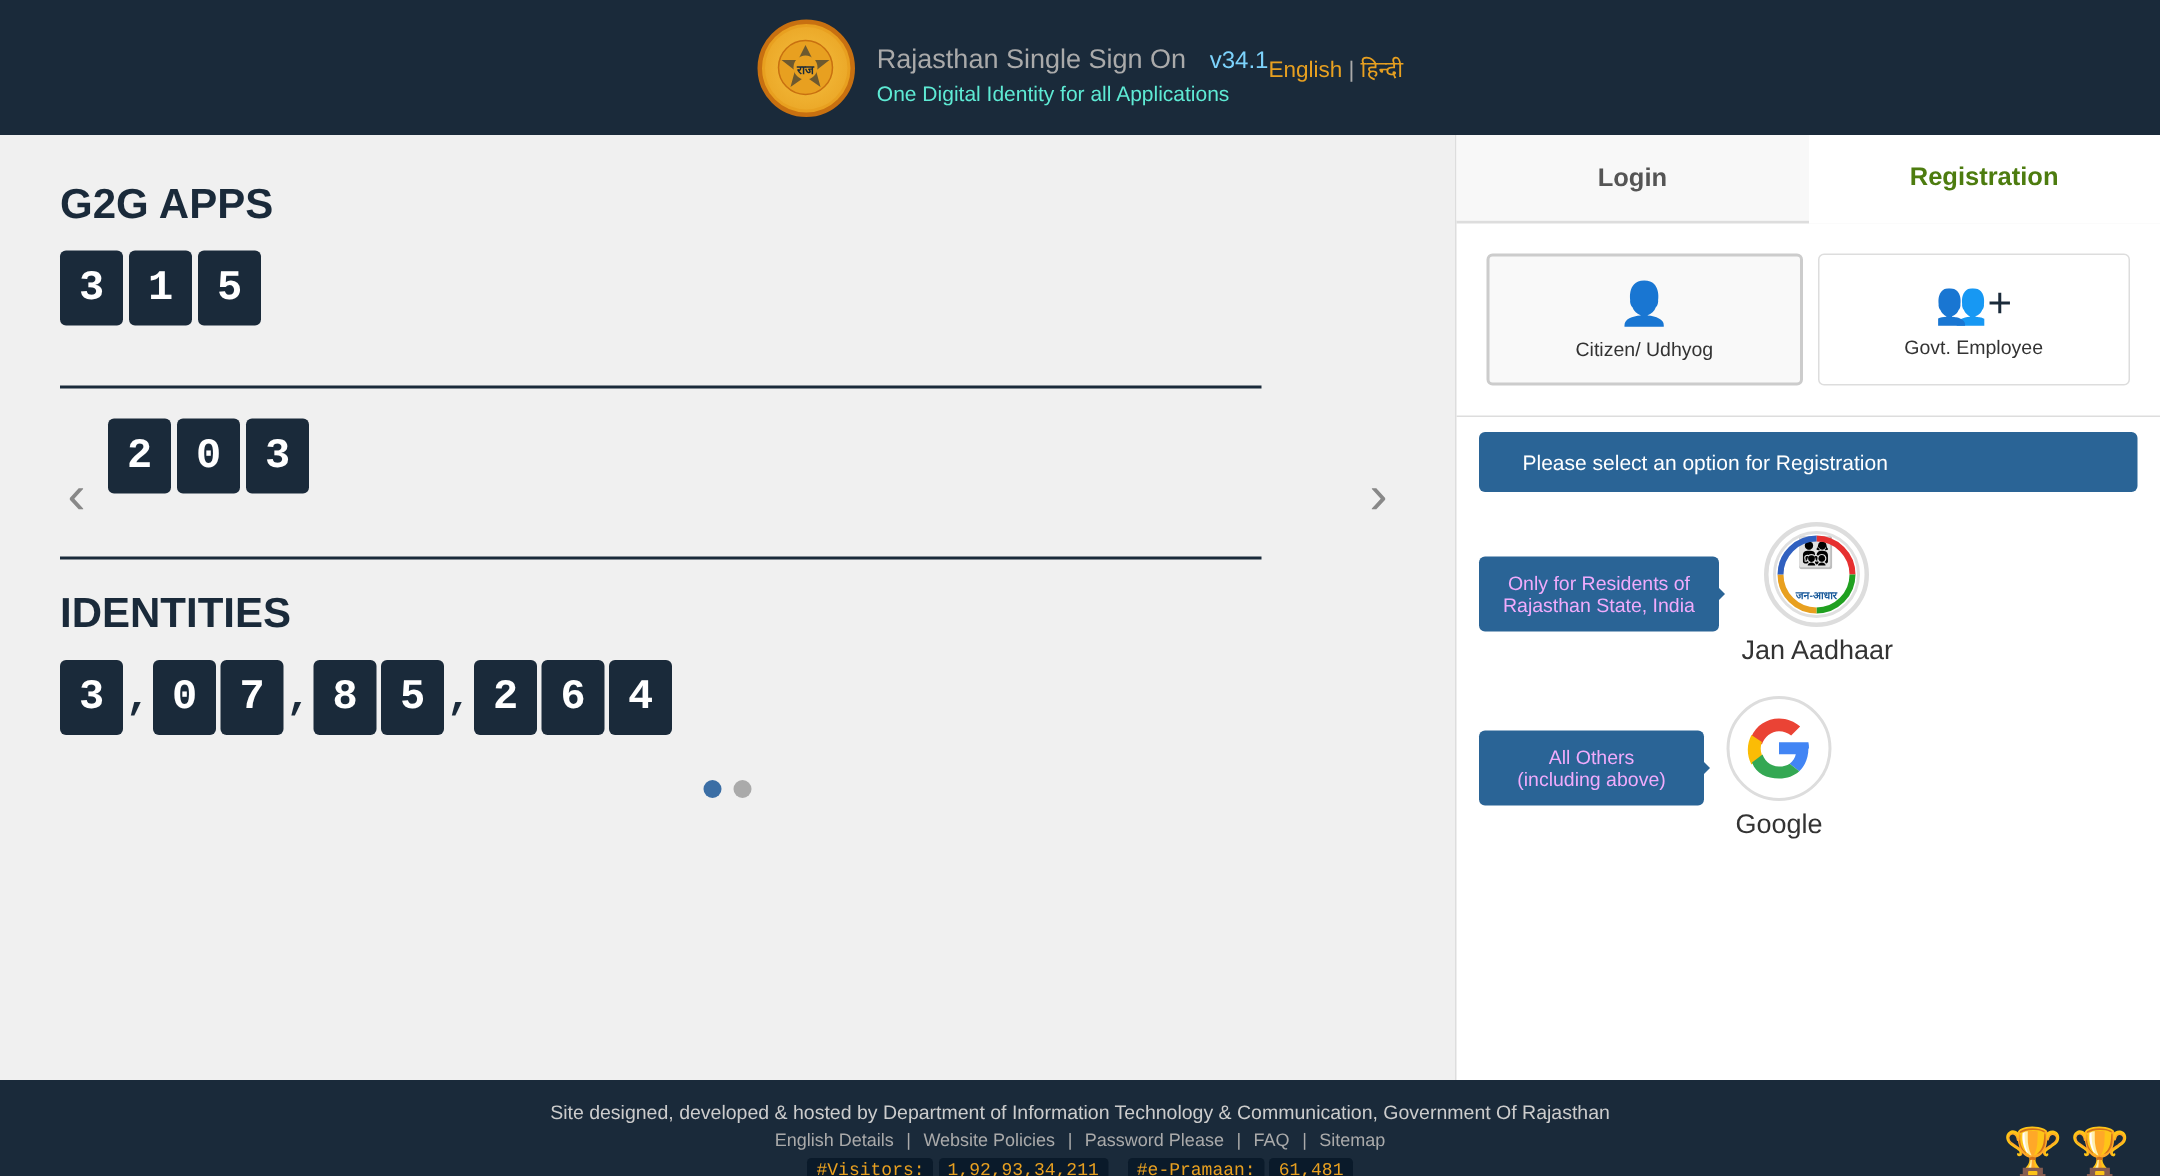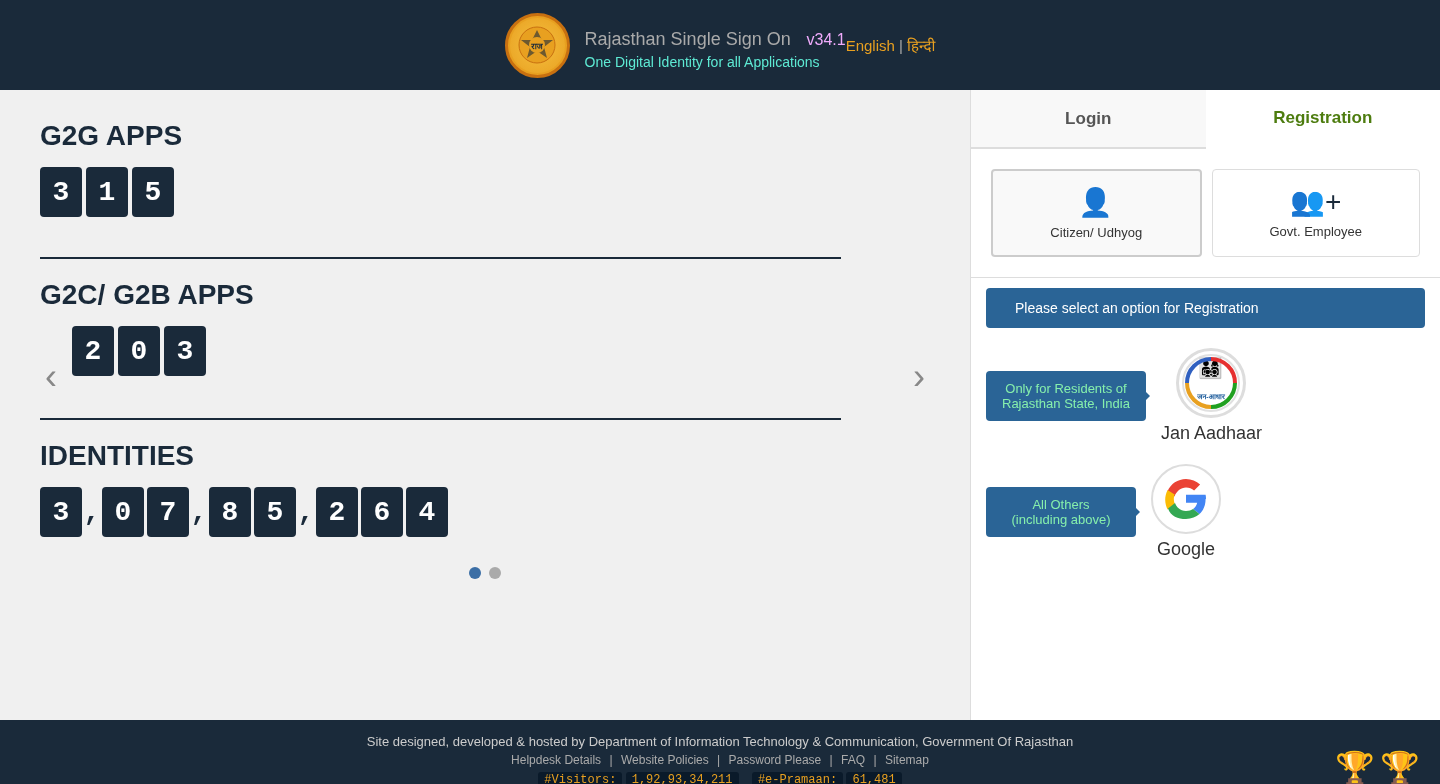--- a/index.html
+++ b/index.html
@@ -186,21 +186,21 @@
     }
 
     .reg-method {
       display: flex;
       align-items: center;
       margin: 20px 15px;
       gap: 15px;
     }
     .reg-method-label {
       background: #2a6496;
-      color: #86efac;
+      color: #f0abfc;
       padding: 10px 16px;
       border-radius: 4px;
       font-size: 13px;
       text-align: center;
       position: relative;
       min-width: 150px;
     }
     .reg-method-label::after {
       content: '';
       position: absolute;
@@ -269,21 +269,21 @@
           <circle cx="20" cy="20" r="18" fill="#e8a020" stroke="#c87010" stroke-width="1"></circle>
           <polygon points="20,5 25,15 36,15 27,22 30,33 20,26 10,33 13,22 4,15 15,15" fill="#1a2a3a" opacity="0.6"></polygon>
           <circle cx="20" cy="20" r="8" fill="#e8a020"></circle>
           <text x="20" y="24" text-anchor="middle" font-size="8" fill="#1a2a3a" font-weight="bold">राज</text>
         </svg>
       </div>
     </div>
     <div class="header-title">
       <h1>
         <span>Rajasthan Single Sign On</span>
-        <span style="font-size:16px; color:#f0abfc; margin-left:8px;">v34.1</span>
+        <span style="font-size:16px; color:#7dd3fc; margin-left:8px;">v34.1</span>
       </h1>
       <p>One Digital Identity for all Applications</p>
     </div>
   </div>
   <div class="header-lang">
     <a href="#">English</a>
     <span> | </span>
     <a href="#" style="color:#e8a020;">हिन्दी</a>
   </div>
 </header>
@@ -297,21 +297,20 @@
       <div class="counter-box">
         <div class="digit-block">3</div>
         <div class="digit-block">1</div>
         <div class="digit-block">5</div>
       </div>
     </div>
 
     <hr class="divider">
 
     <div>
-      <div class="section-title">G2C/ G2B APPS</div>
       <div class="carousel-nav">
         <button class="nav-arrow">‹</button>
         <div class="carousel-content">
           <div class="counter-box">
             <div class="digit-block">2</div>
             <div class="digit-block">0</div>
             <div class="digit-block">3</div>
           </div>
         </div>
         <button class="nav-arrow">›</button>
@@ -406,21 +405,21 @@
       </div>
     </div>
 
   </div>
 
 </div>
 
 <footer class="footer" style="position:relative;">
   <div>Site designed, developed &amp; hosted by Department of Information Technology &amp; Communication, Government Of Rajasthan</div>
   <div class="footer-links">
-    <a href="#">Helpdesk Details</a> |
+    <a href="#">English Details</a> |
     <a href="#">Website Policies</a> |
     <a href="#">Password Please</a> |
     <a href="#">FAQ</a> |
     <a href="#">Sitemap</a>
   </div>
   <div class="footer-stats">
     <span>#Visitors:</span>
     <span>1,92,93,34,211</span>
     &nbsp;&nbsp;
     <span>#e-Pramaan:</span>

